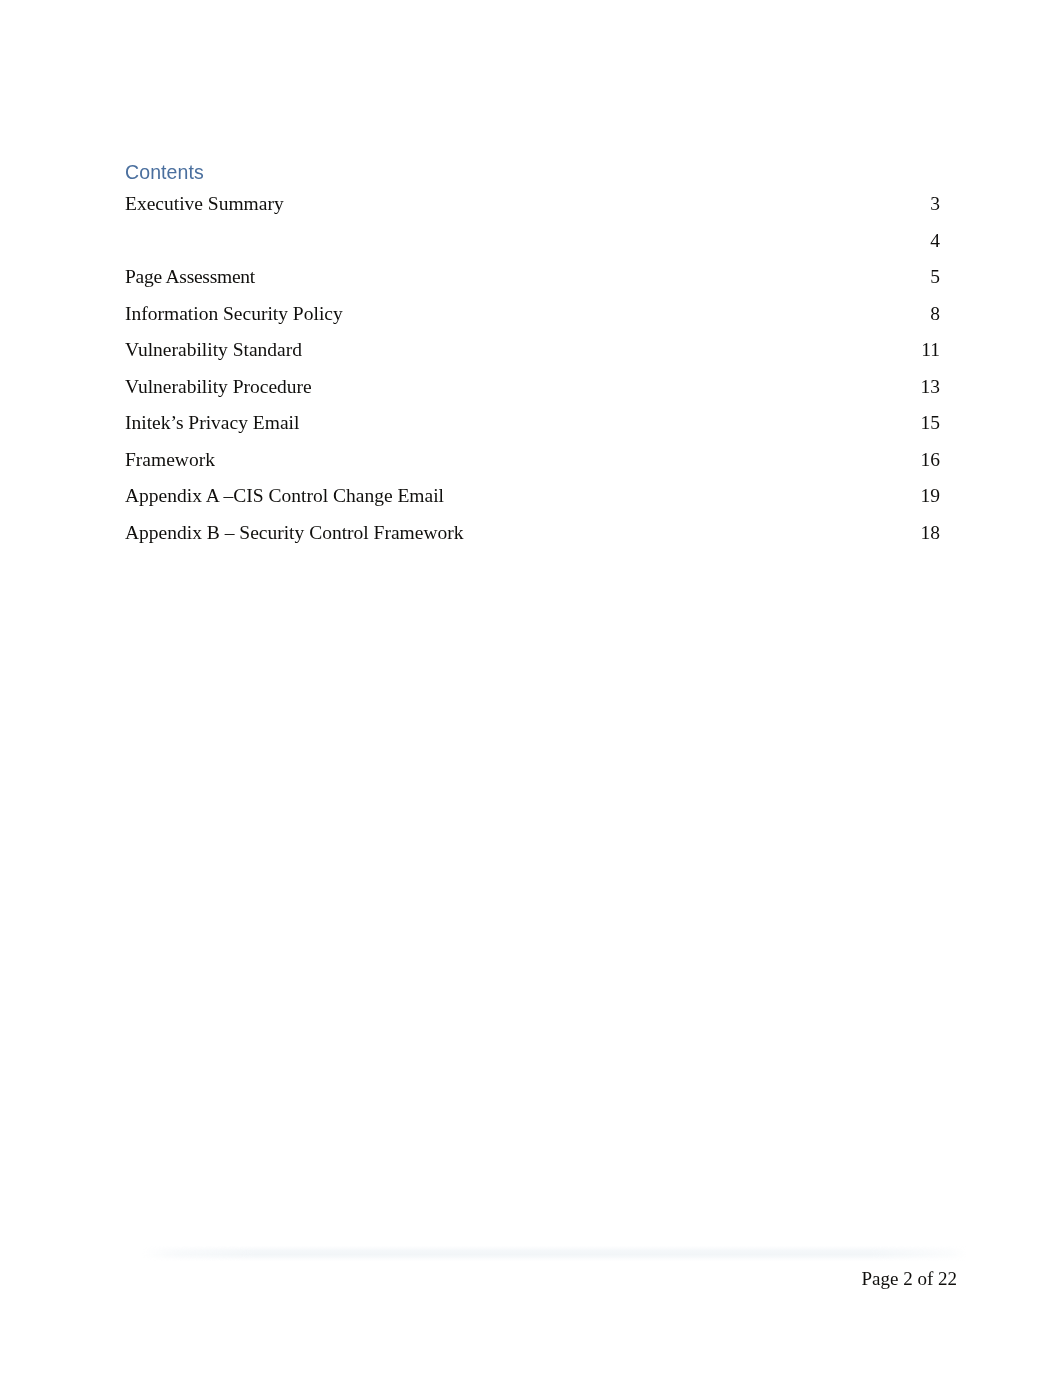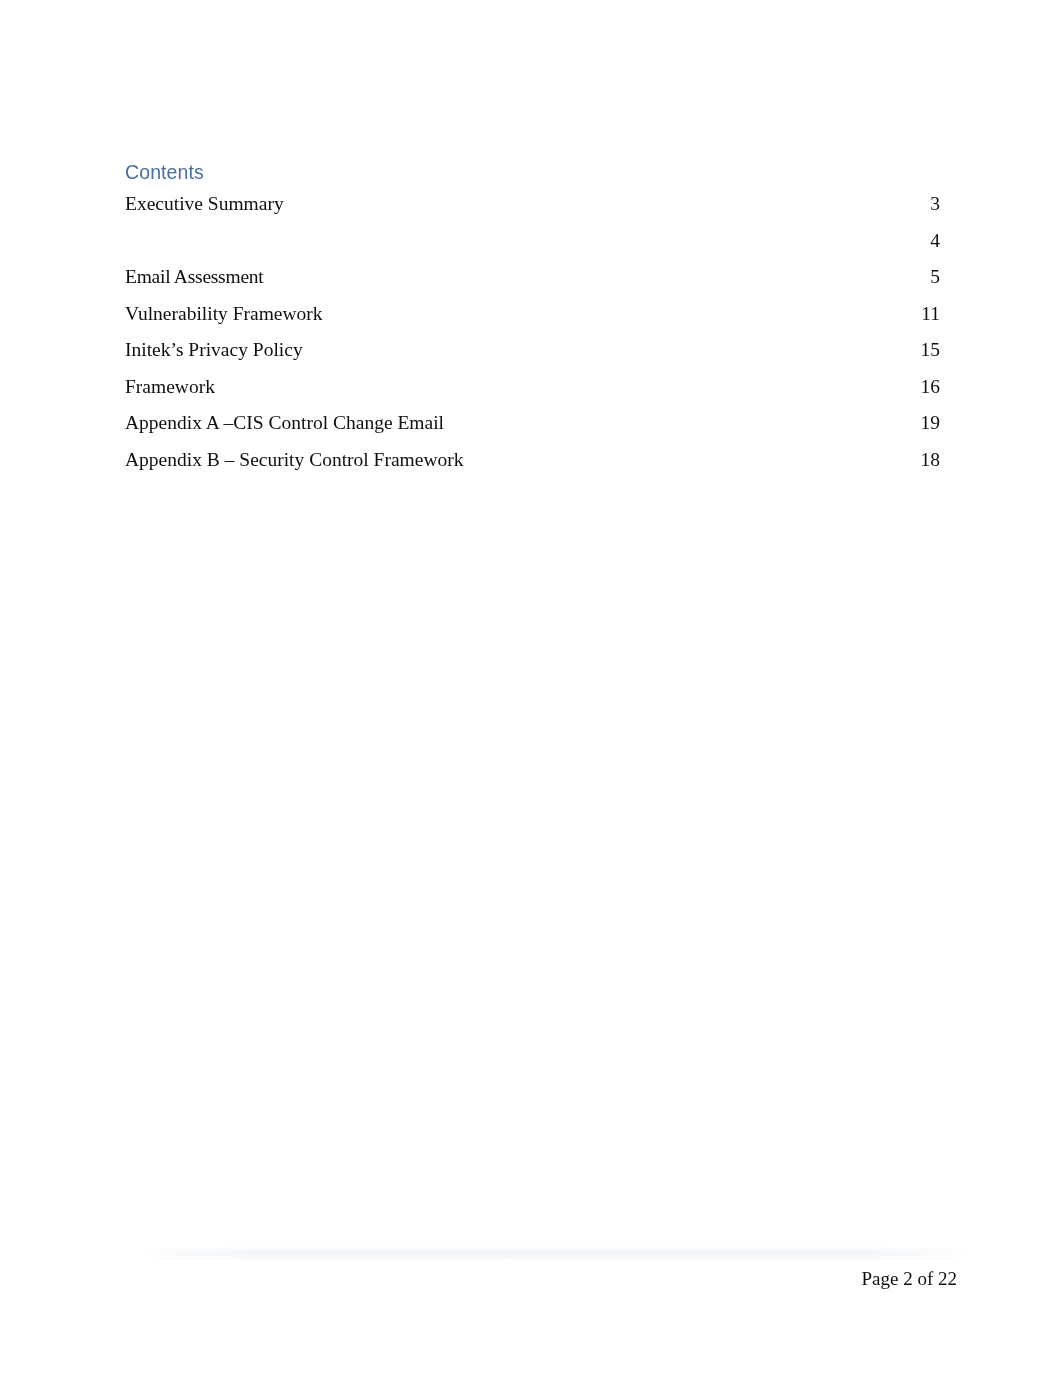--- a/index.html
+++ b/index.html
@@ -140,36 +140,46 @@
         <span class="toc-dots"></span>
         <span class="toc-page">3</span>
       </li>
 
       <li class="toc-row">
         <span class="toc-dots"></span>
         <span class="toc-page">4</span>
       </li>
 
       <li class="toc-row tight">
-        <span class="toc-title">Email Assessment</span>
+        <span class="toc-title">Page Assessment</span>
         <span class="toc-dots"></span>
         <span class="toc-page">5</span>
       </li>
 
 
-
-      <li class="toc-row">
-        <span class="toc-title">Vulnerability Framework</span>
+      <li class="toc-row">
+        <span class="toc-title">Information Security Policy</span>
+        <span class="toc-dots"></span>
+        <span class="toc-page">8</span>
+      </li>
+
+      <li class="toc-row">
+        <span class="toc-title">Vulnerability Standard</span>
         <span class="toc-dots"></span>
         <span class="toc-page">11</span>
       </li>
 
-
-      <li class="toc-row">
-        <span class="toc-title">Initek’s Privacy Policy</span>
+      <li class="toc-row">
+        <span class="toc-title">Vulnerability Procedure</span>
+        <span class="toc-dots"></span>
+        <span class="toc-page">13</span>
+      </li>
+
+      <li class="toc-row">
+        <span class="toc-title">Initek’s Privacy Email</span>
         <span class="toc-dots"></span>
         <span class="toc-page">15</span>
       </li>
 
       <li class="toc-row">
         <span class="toc-title">Framework</span>
         <span class="toc-dots"></span>
         <span class="toc-page">16</span>
       </li>
 

